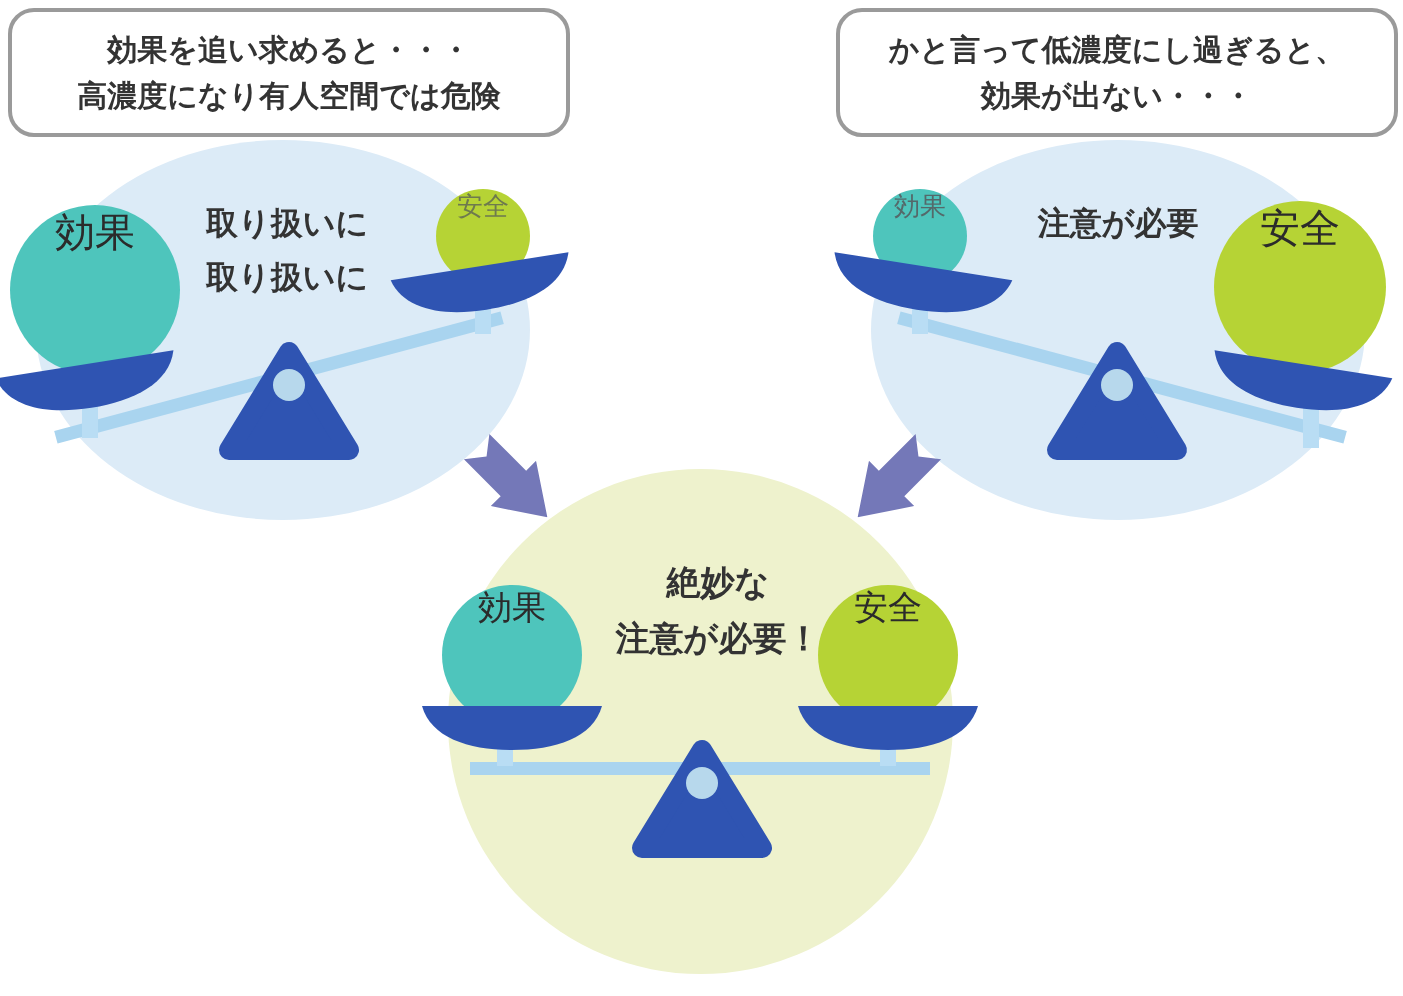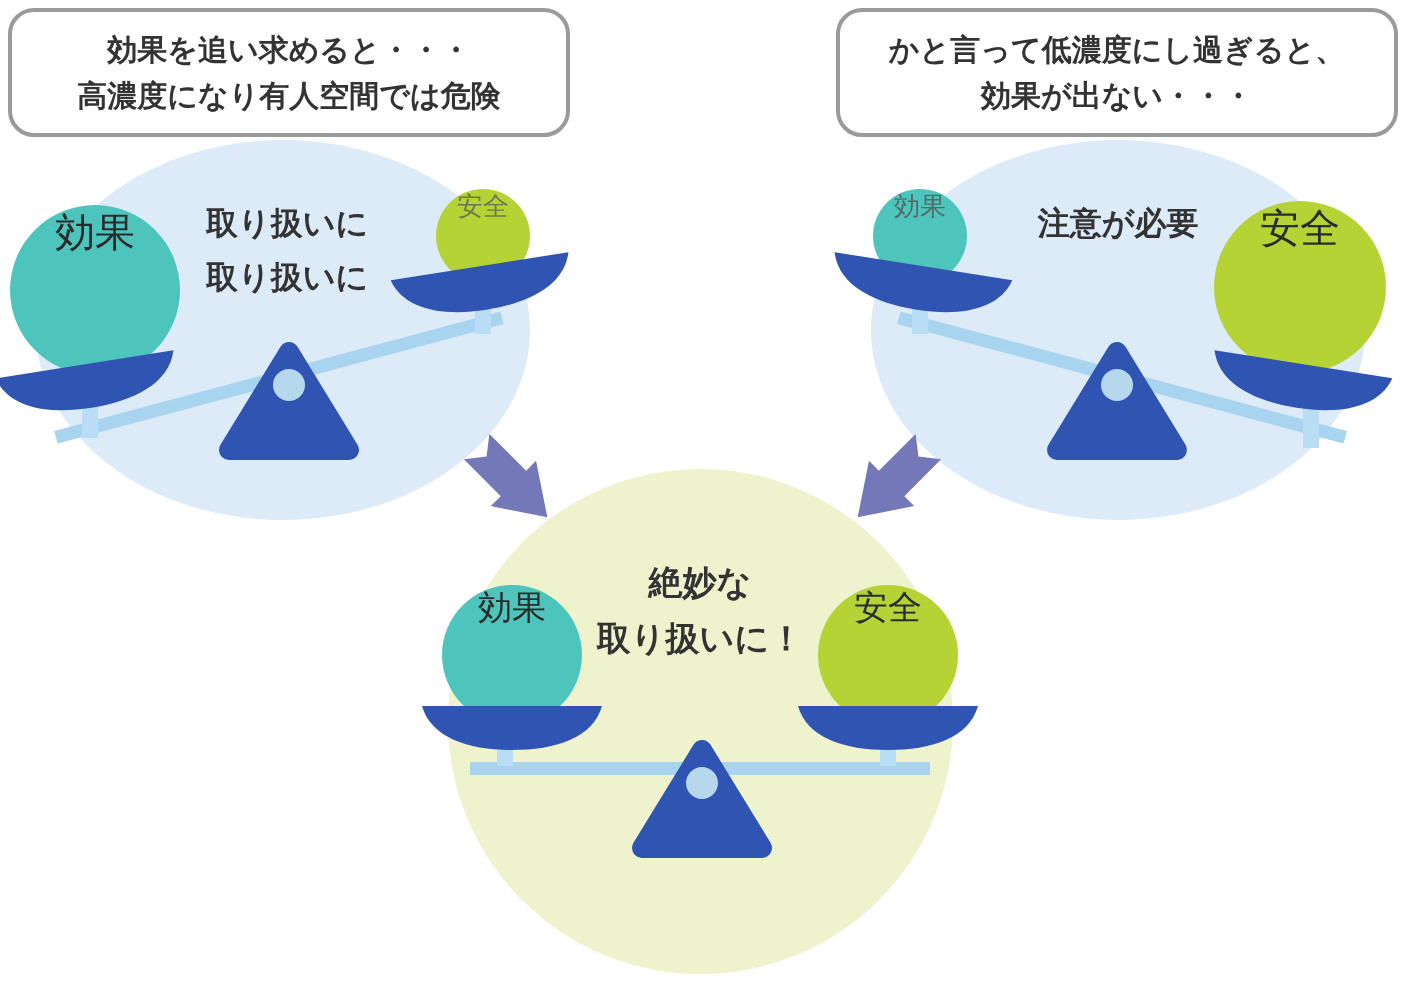--- a/index.html
+++ b/index.html
@@ -50,23 +50,23 @@
   <div class="abs bg-circle blue-bg" style="left:871px;top:140px;width:494px;height:380px;"></div>
   <div class="abs bg-circle yellow-bg" style="left:448px;top:469px;width:505px;height:505px;"></div>
 
   <div class="abs caption cap-side" style="left:137px;top:196px;width:300px;">
     <div class="caption-line">取り扱いに</div>
     <div class="caption-line">取り扱いに</div>
   </div>
   <div class="abs caption cap-side" style="left:968px;top:196px;width:300px;">
     <div class="caption-line">注意が必要</div>
   </div>
-  <div class="abs caption cap-bottom" style="left:550px;top:554px;width:300px;">
+  <div class="abs caption cap-bottom" style="left:568px;top:554px;width:300px;">
     <div class="caption-line">絶妙な</div>
-    <div class="caption-line">取り扱いに！</div>
+    <div class="caption-line">注意が必要！</div>
   </div>
 
   <div class="abs beam" style="left:48px;top:371px;width:462px;height:13px;transform:rotate(-15deg);"></div>
   <div class="abs beam" style="left:891px;top:371px;width:462px;height:13px;transform:rotate(15deg);"></div>
   <div class="abs beam" style="left:470px;top:762px;width:460px;height:13px;"></div>
 
   <div class="abs stem" style="left:82px;top:400px;width:16px;height:38px;"></div>
   <div class="abs stem" style="left:475px;top:300px;width:16px;height:34px;"></div>
   <div class="abs stem" style="left:912px;top:300px;width:16px;height:34px;"></div>
   <div class="abs stem" style="left:1303px;top:400px;width:16px;height:48px;"></div>

